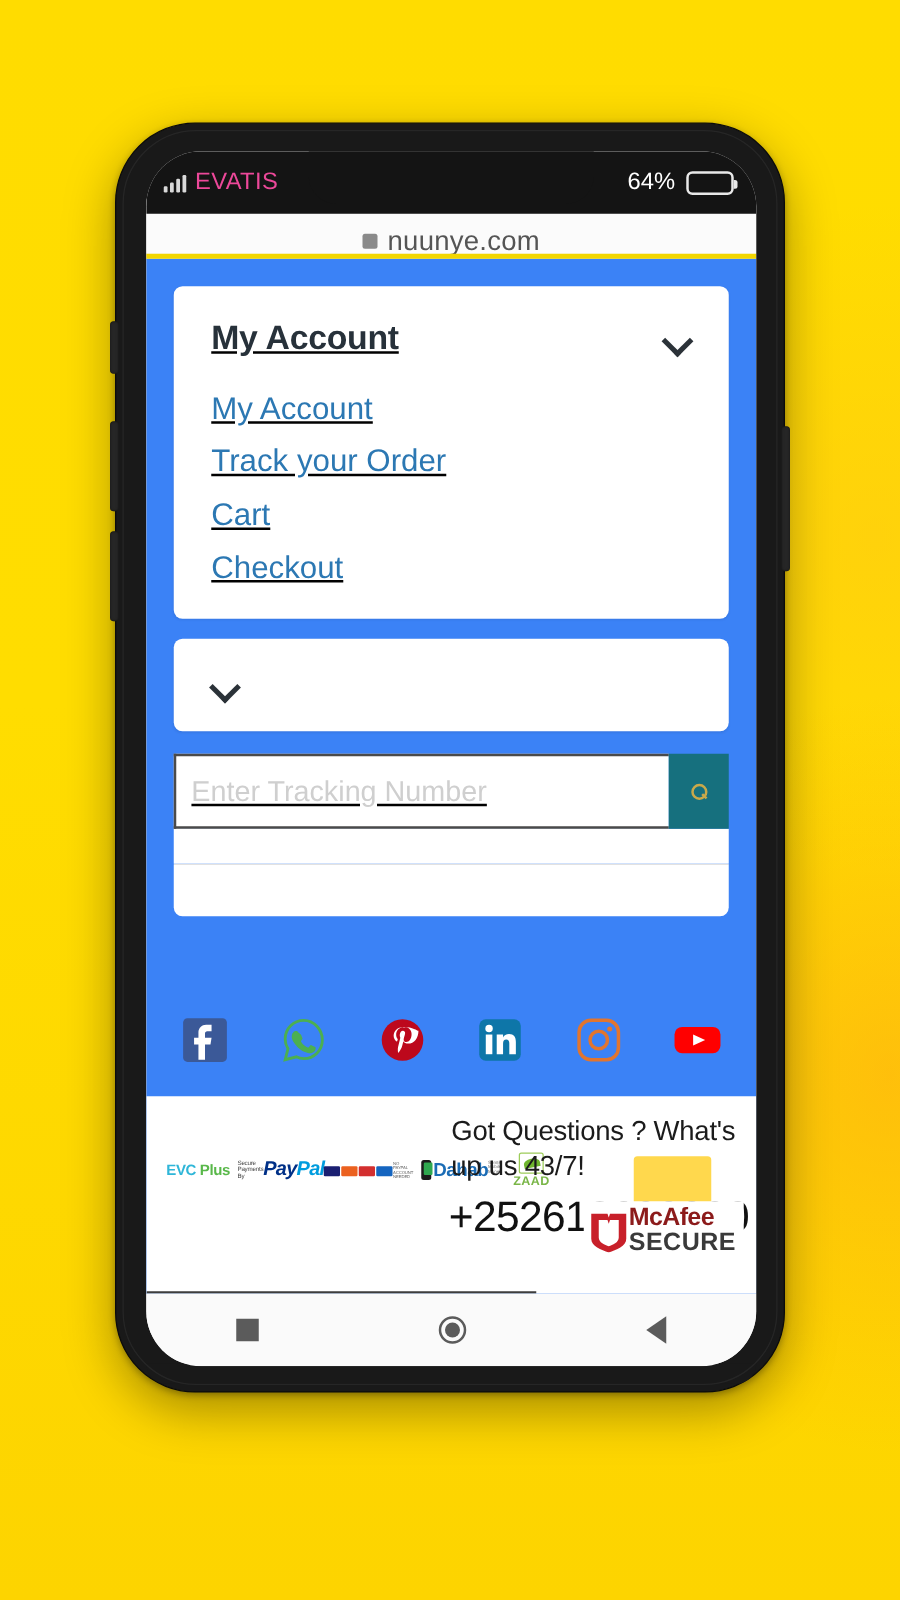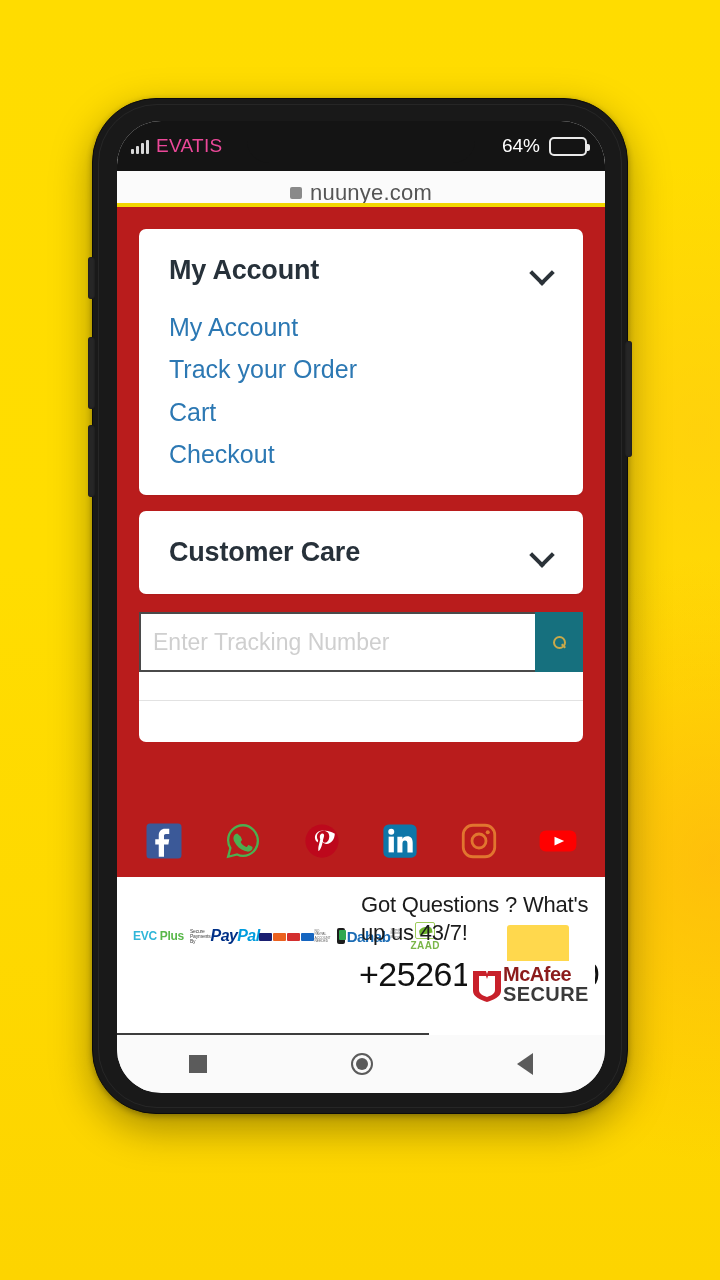--- a/index.html
+++ b/index.html
@@ -90,21 +90,21 @@
     z-index:4;
   }
   .url-inner { display:flex; align-items:center; gap:8px; transform: translateY(6px); }
   .lock-sq { width:12px; height:12px; background:#8a8a8a; border-radius:2px; }
   .url-text { font-size:22px; color:#555; letter-spacing:.2px; }
   #loadbar { position:absolute; top:82px; left:0; width:100%; height:4px; background:#F2D600; z-index:5; }
 
   
   #page {
     position:absolute; top:86px; left:0; width:100%; bottom:58px;
-    background:#b91c1c; overflow:hidden;
+    background:#3b82f6; overflow:hidden;text-decoration:underline;
   }
 
   .card {
     background:#fff; margin:0 22px; border-radius:7px;
     box-shadow: 0 1px 2px rgba(0,0,0,.07);
   }
   .acc-head {
     display:flex; align-items:center; justify-content:space-between;
     padding:26px 30px 22px 30px;
   }
@@ -273,21 +273,20 @@
           <a class="acc-link">Track your Order</a>
           <a class="acc-link">Cart</a>
           <a class="acc-link">Checkout</a>
         </div>
       </div>
 
       <div class="card-gap"></div>
 
       <div class="card">
         <div class="acc-head" style="padding-bottom:26px;">
-          <span class="acc-title">Customer Care</span>
           <span class="chev"></span>
         </div>
       </div>
 
       <div id="trackwrap">
         <div id="trackrow">
           <input id="trackinput" type="text" placeholder="Enter Tracking Number" style="">
           <button id="trackbtn">
             <span class="mag"></span>
           </button>

